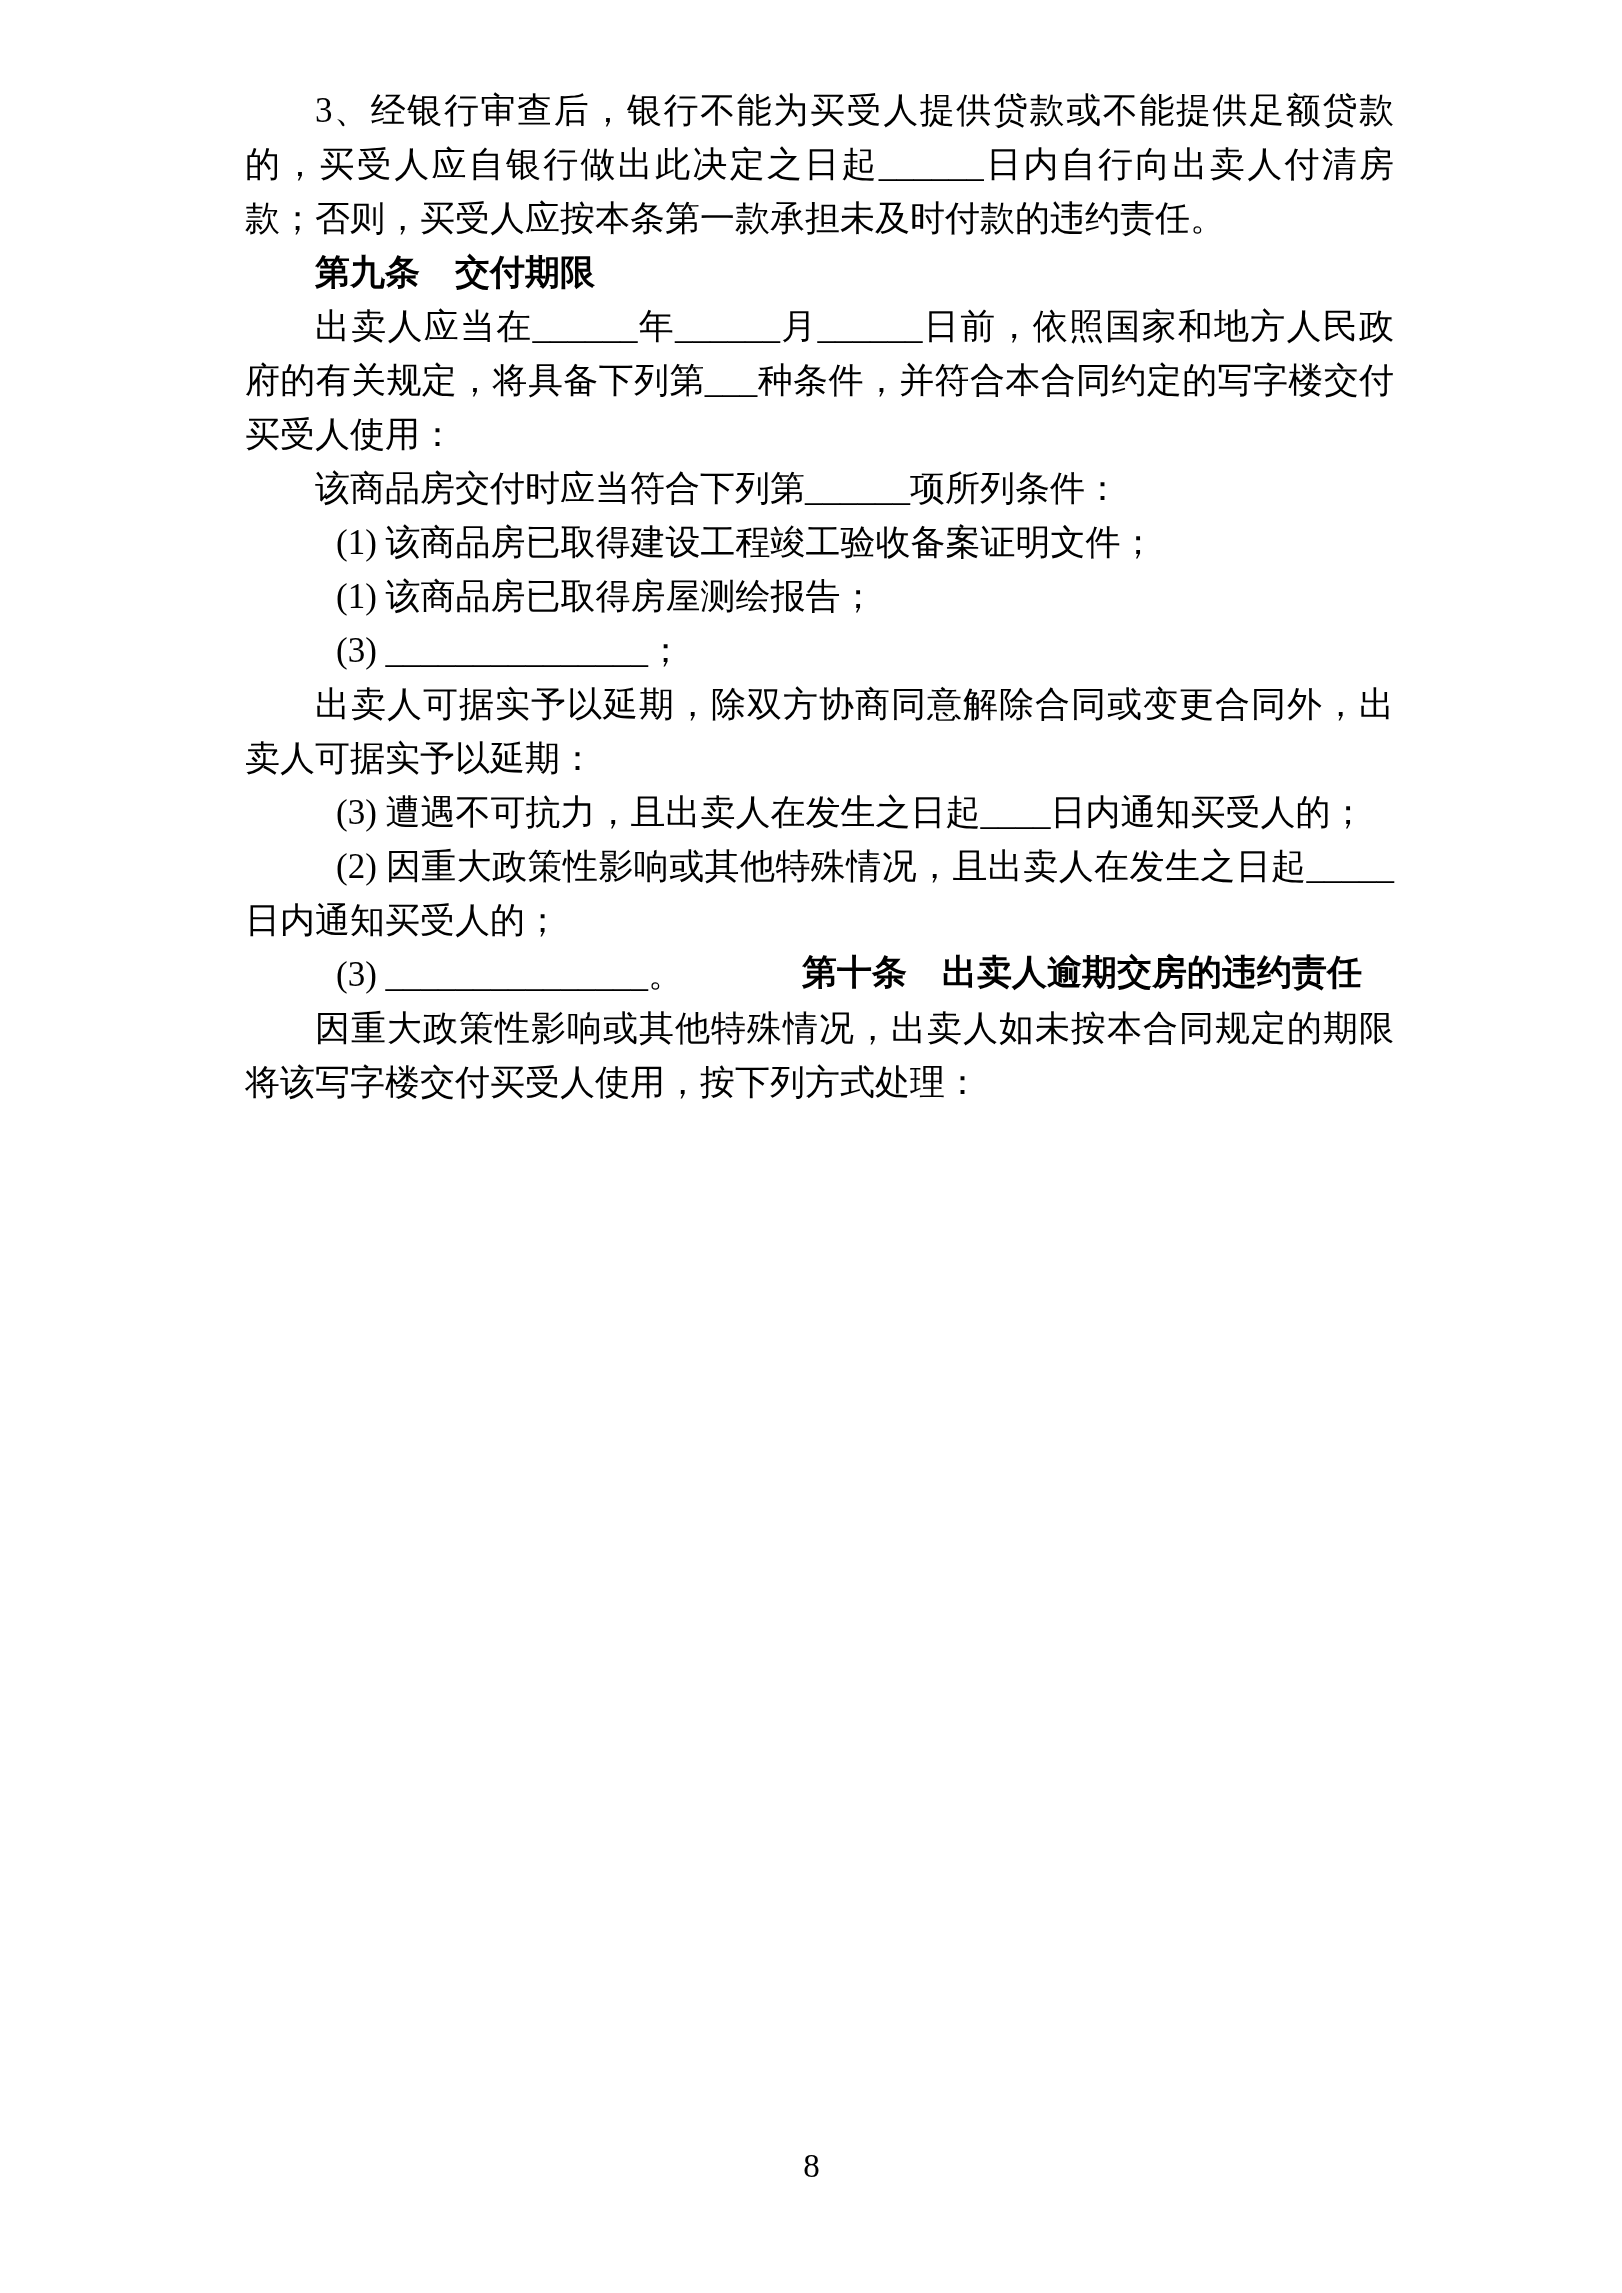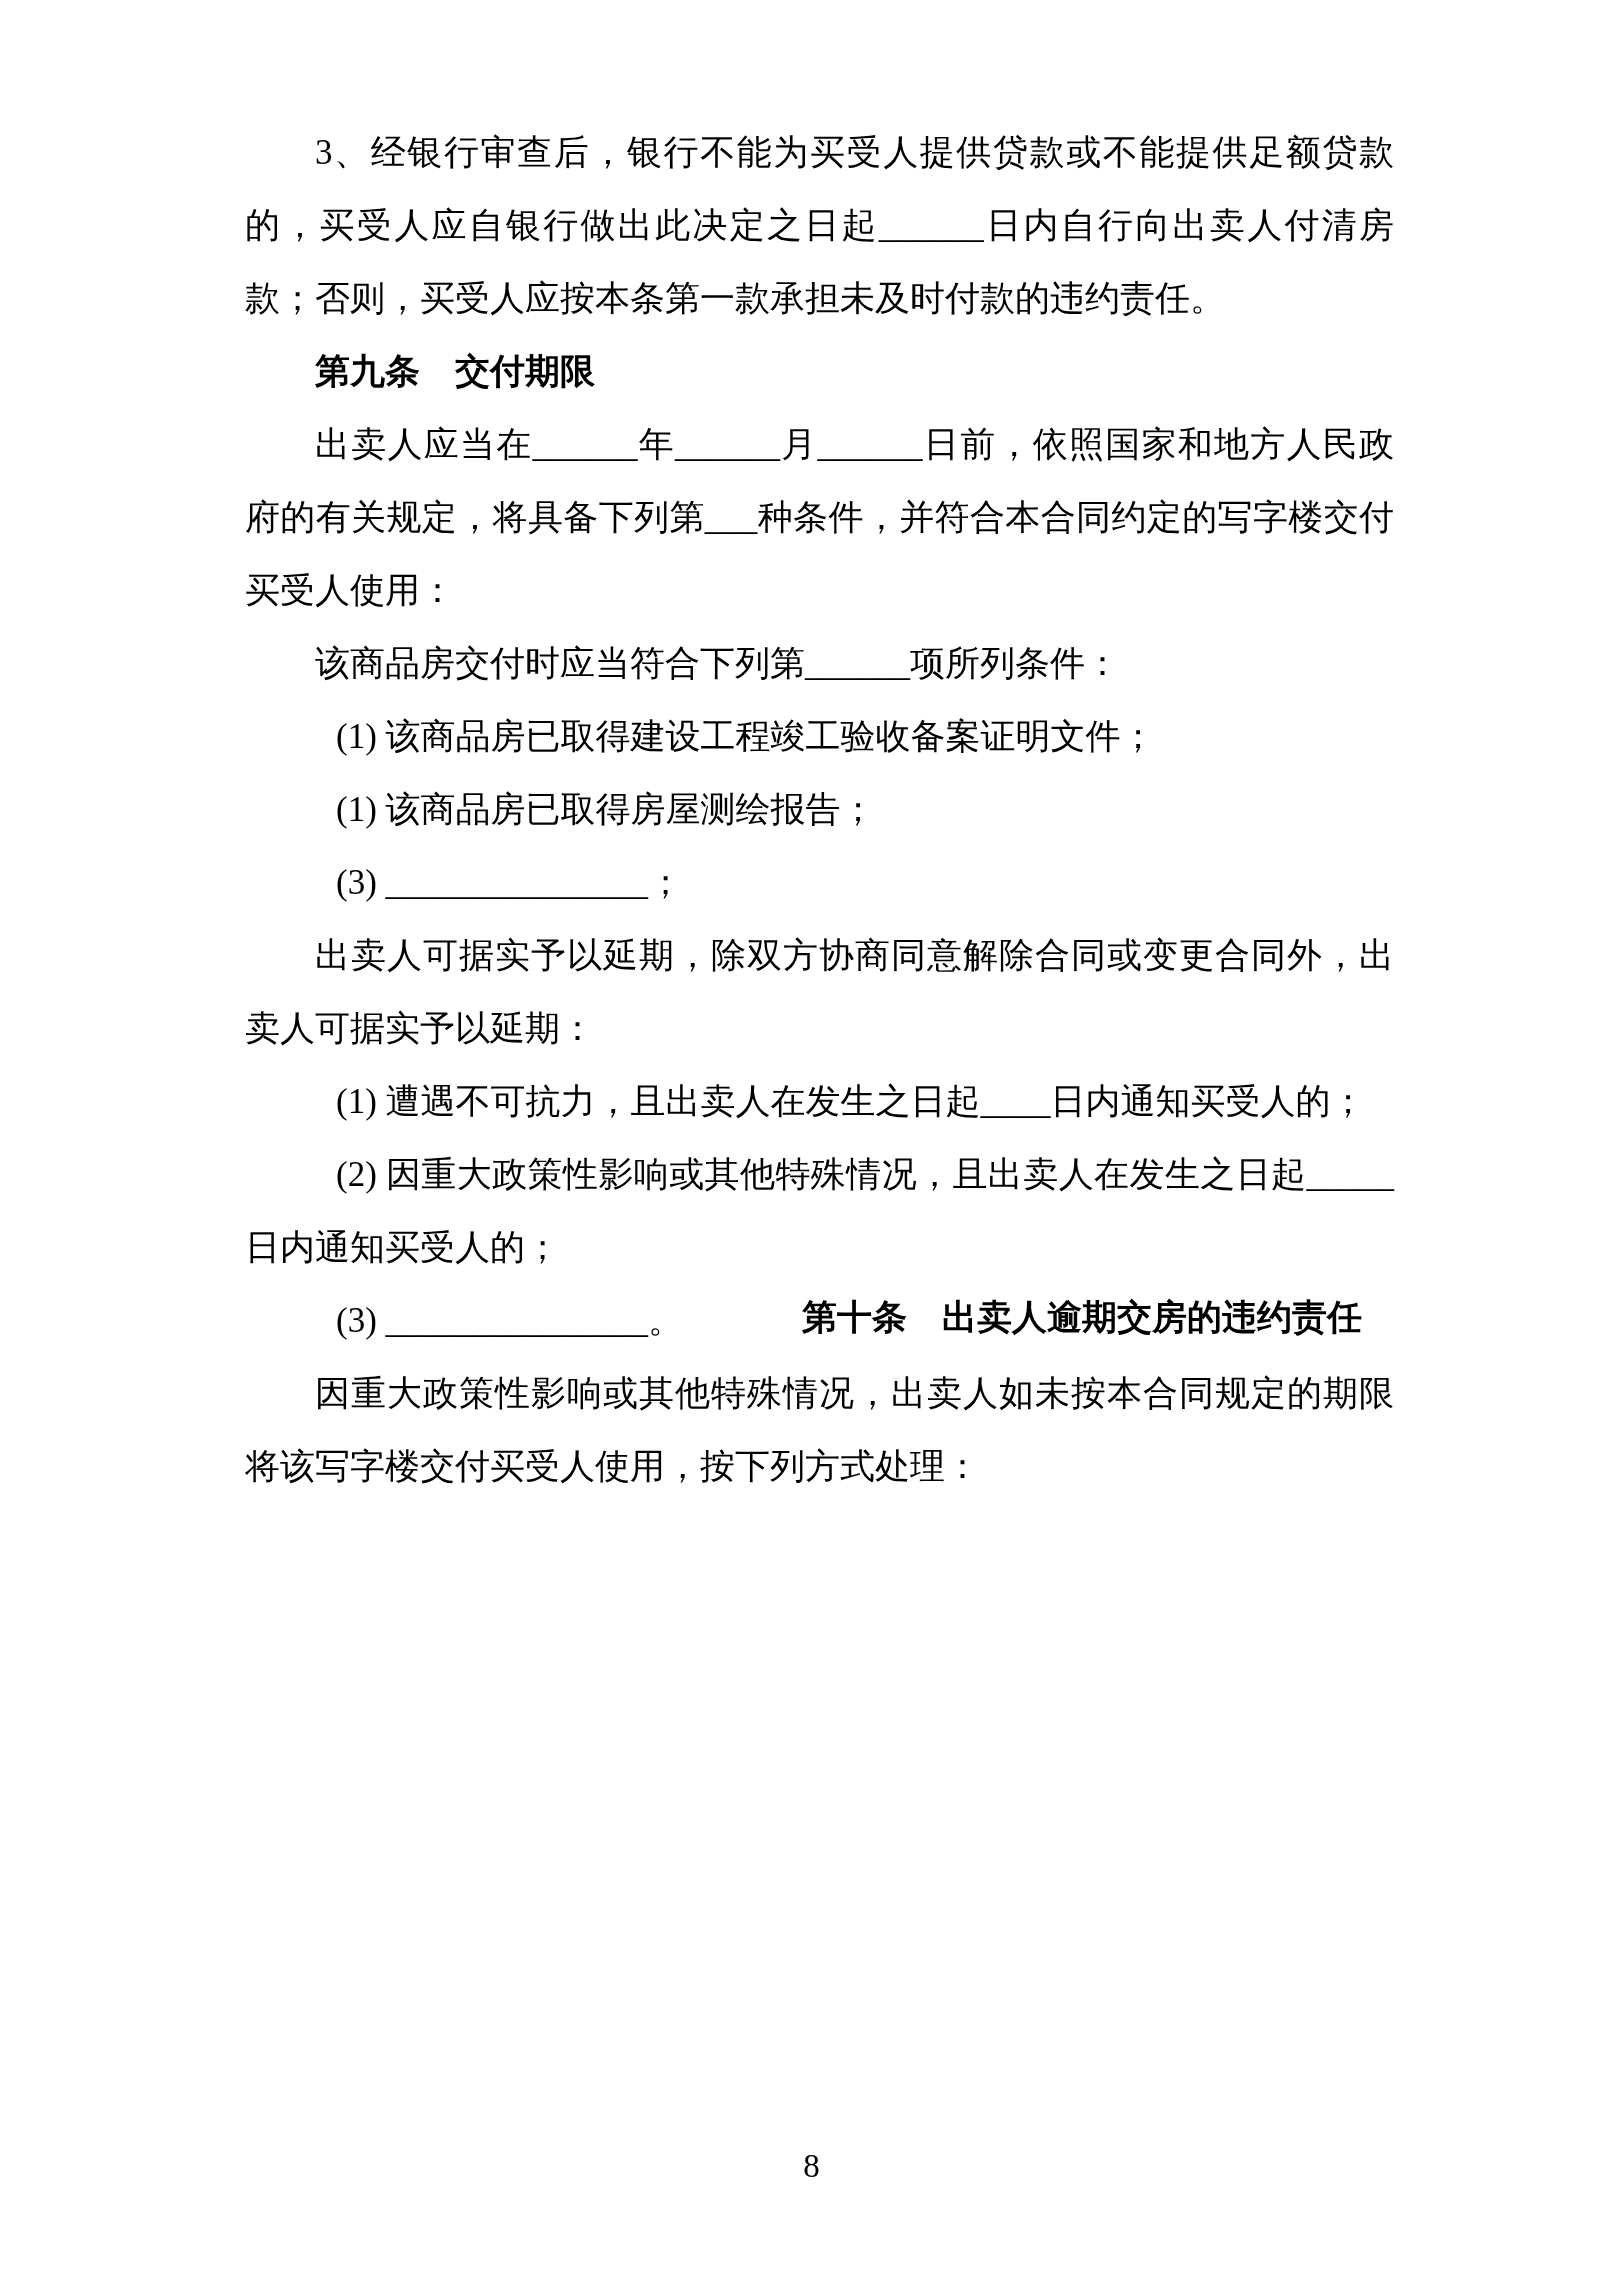--- a/index.html
+++ b/index.html
@@ -11,22 +11,22 @@
     position: relative;
     width: 1623px;
     height: 2294px;
     background: #ffffff;
     color: #000000;
     font-family: "Liberation Serif", "DejaVu Sans", serif;
     font-size: 35px;
     overflow: hidden;
   }
   .content {
-    padding: 116px 229px 0 245px;
-    line-height: 73px;
+    padding: 84px 229px 0 245px;
+    line-height: 54px;
     text-align: justify;
   }
   .content p {
     margin: 0;
     padding: 0;
     text-indent: 2em;
   }
   .content p.item {
     text-indent: 2.6em;
   }
@@ -64,21 +64,21 @@
 <div class="page">
   <div class="content">
     <p>3、经银行审查后，银行不能为买受人提供贷款或不能提供足额贷款的，买受人应自银行做出此决定之日起______日内自行向出卖人付清房款；否则，买受人应按本条第一款承担未及时付款的违约责任。</p>
     <p class="heading">第九条　交付期限</p>
     <p>出卖人应当在______年______月______日前，依照国家和地方人民政府的有关规定，将具备下列第___种条件，并符合本合同约定的写字楼交付买受人使用：</p>
     <p>该商品房交付时应当符合下列第______项所列条件：</p>
     <p class="item">(1) 该商品房已取得建设工程竣工验收备案证明文件；</p>
     <p class="item">(1) 该商品房已取得房屋测绘报告；</p>
     <p class="item">(3) _______________；</p>
     <p>出卖人可据实予以延期，除双方协商同意解除合同或变更合同外，出卖人可据实予以延期：</p>
-    <p class="item">(1) 遭遇不可抗力，且出卖人在发生之日起____日内通知买受人的；</p>
+    <p class="item">(3) 遭遇不可抗力，且出卖人在发生之日起____日内通知买受人的；</p>
     <p class="item">(2) 因重大政策性影响或其他特殊情况，且出卖人在发生之日起_____日内通知买受人的；</p>
     <div class="split-row">
       <span class="left">(3) _______________。</span>
       <span class="right">第十条　出卖人逾期交房的违约责任</span>
     </div>
     <p>因重大政策性影响或其他特殊情况，出卖人如未按本合同规定的期限将该写字楼交付买受人使用，按下列方式处理：</p>
   </div>
   <div class="page-number">8</div>
 </div>
 

